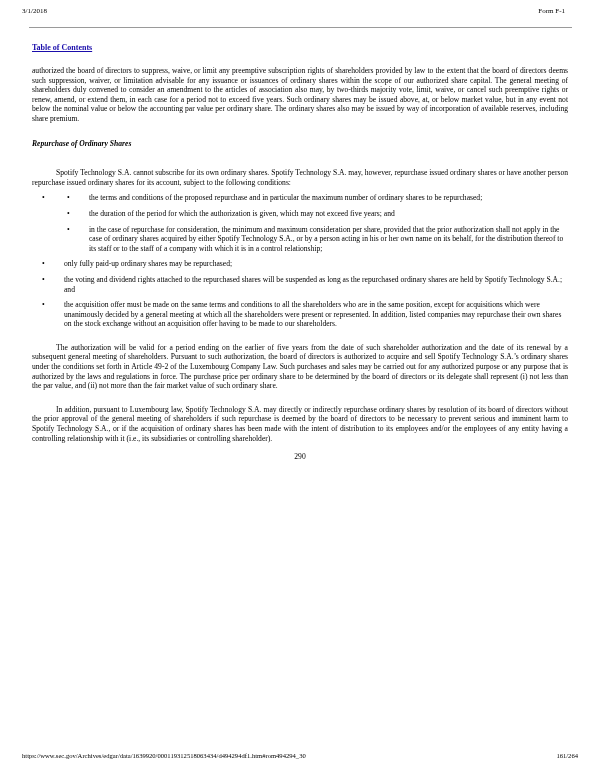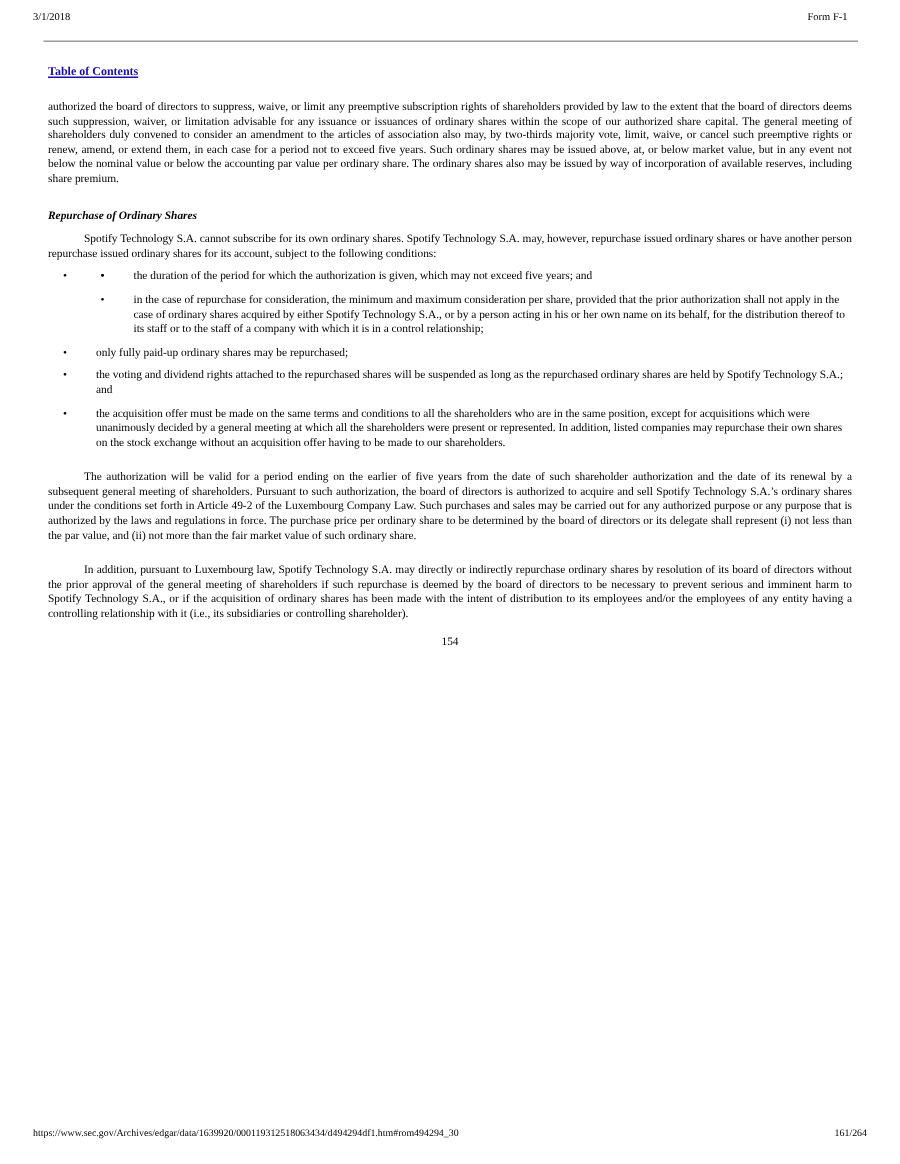--- a/index.html
+++ b/index.html
@@ -9,21 +9,21 @@
       color: #000; font-size: 7.6px; line-height: 9.6px;
     }
     .hdr { position: absolute; top: 7px; left: 22px; right: 35px; height: 10px; font-size: 7px; }
     .hdr .date { position: absolute; left: 0; top: 0; }
     .hdr .title { position: absolute; left: 0; right: 0; text-align: right; top: 0; }
     .rule { position: absolute; top: 27px; left: 29px; right: 28px; border-top: 1px solid #9a9a9a; height: 0; }
     .toc { position: absolute; top: 43px; left: 32px; font-weight: bold; color: #1a0dab; text-decoration: underline; font-size: 8px; cursor: pointer; }
     .content { position: absolute; top: 66px; left: 32px; width: 536px; }
     p { margin: 0; text-align: justify; }
     .p1 { margin-bottom: 15px; }
-    .heading { font-weight: bold; font-style: italic; margin-bottom: 6px; }
+    .heading { font-weight: bold; font-style: italic; margin-bottom: 20px; }
     .indent { text-indent: 24px; }
     ul { list-style: none; margin: 0; padding: 0; }
     li { position: relative; margin-top: 6px; }
     li.l1 { padding-left: 32px; }
     li.l2 { padding-left: 57px; }
     li .bul { position: absolute; top: 0; }
     li.l1 .bul { left: 10px; }
     li.l2 .bul { left: 35px; }
     .after-list { margin-top: 14px; }
     .p-last { margin-top: 14px; }
@@ -44,30 +44,30 @@
 <a class="toc">Table of Contents</a>
 
 <div class="content">
   <p class="p1">authorized the board of directors to suppress, waive, or limit any preemptive subscription rights of shareholders provided by law to the extent that the board of directors deems such suppression, waiver, or limitation advisable for any issuance or issuances of ordinary shares within the scope of our authorized share capital. The general meeting of shareholders duly convened to consider an amendment to the articles of association also may, by two-thirds majority vote, limit, waive, or cancel such preemptive rights or renew, amend, or extend them, in each case for a period not to exceed five years. Such ordinary shares may be issued above, at, or below market value, but in any event not below the nominal value or below the accounting par value per ordinary share. The ordinary shares also may be issued by way of incorporation of available reserves, including share premium.</p>
 
   <p class="heading">Repurchase of Ordinary Shares</p>
   <p class="indent">Spotify Technology S.A. cannot subscribe for its own ordinary shares. Spotify Technology S.A. may, however, repurchase issued ordinary shares or have another person repurchase issued ordinary shares for its account, subject to the following conditions:</p>
 
   <ul>
     <li class="l1"><span class="bul">•</span></li>
-    <li class="l2"><span class="bul">•</span></li>
+    <li class="l2"><span class="bul">•</span><span>the terms and conditions of the proposed repurchase and in particular the maximum number of ordinary shares to be repurchased;</span></li>
     <li class="l2"><span class="bul">•</span><span>the duration of the period for which the authorization is given, which may not exceed five years; and</span></li>
     <li class="l2"><span class="bul">•</span><span>in the case of repurchase for consideration, the minimum and maximum consideration per share, provided that the prior authorization shall not apply in the case of ordinary shares acquired by either Spotify Technology S.A., or by a person acting in his or her own name on its behalf, for the distribution thereof to its staff or to the staff of a company with which it is in a control relationship;</span></li>
     <li class="l1"><span class="bul">•</span><span>only fully paid-up ordinary shares may be repurchased;</span></li>
     <li class="l1"><span class="bul">•</span><span>the voting and dividend rights attached to the repurchased shares will be suspended as long as the repurchased ordinary shares are held by Spotify Technology S.A.; and</span></li>
     <li class="l1"><span class="bul">•</span><span>the acquisition offer must be made on the same terms and conditions to all the shareholders who are in the same position, except for acquisitions which were unanimously decided by a general meeting at which all the shareholders were present or represented. In addition, listed companies may repurchase their own shares on the stock exchange without an acquisition offer having to be made to our shareholders.</span></li>
   </ul>
 
   <p class="indent after-list">The authorization will be valid for a period ending on the earlier of five years from the date of such shareholder authorization and the date of its renewal by a subsequent general meeting of shareholders. Pursuant to such authorization, the board of directors is authorized to acquire and sell Spotify Technology S.A.’s ordinary shares under the conditions set forth in Article 49-2 of the Luxembourg Company Law. Such purchases and sales may be carried out for any authorized purpose or any purpose that is authorized by the laws and regulations in force. The purchase price per ordinary share to be determined by the board of directors or its delegate shall represent (i) not less than the par value, and (ii) not more than the fair market value of such ordinary share.</p>
   <p class="indent p-last">In addition, pursuant to Luxembourg law, Spotify Technology S.A. may directly or indirectly repurchase ordinary shares by resolution of its board of directors without the prior approval of the general meeting of shareholders if such repurchase is deemed by the board of directors to be necessary to prevent serious and imminent harm to Spotify Technology S.A., or if the acquisition of ordinary shares has been made with the intent of distribution to its employees and/or the employees of any entity having a controlling relationship with it (i.e., its subsidiaries or controlling shareholder).</p>
 
-  <div class="pageno">154</div>
+  <div class="pageno">290</div>
 </div>
 
 <div class="ftr">
   <span class="url">https://www.sec.gov/Archives/edgar/data/1639920/000119312518063434/d494294df1.htm#rom494294_30</span>
   <span class="pg">161/264</span>
 </div>
 
 </body></html>

